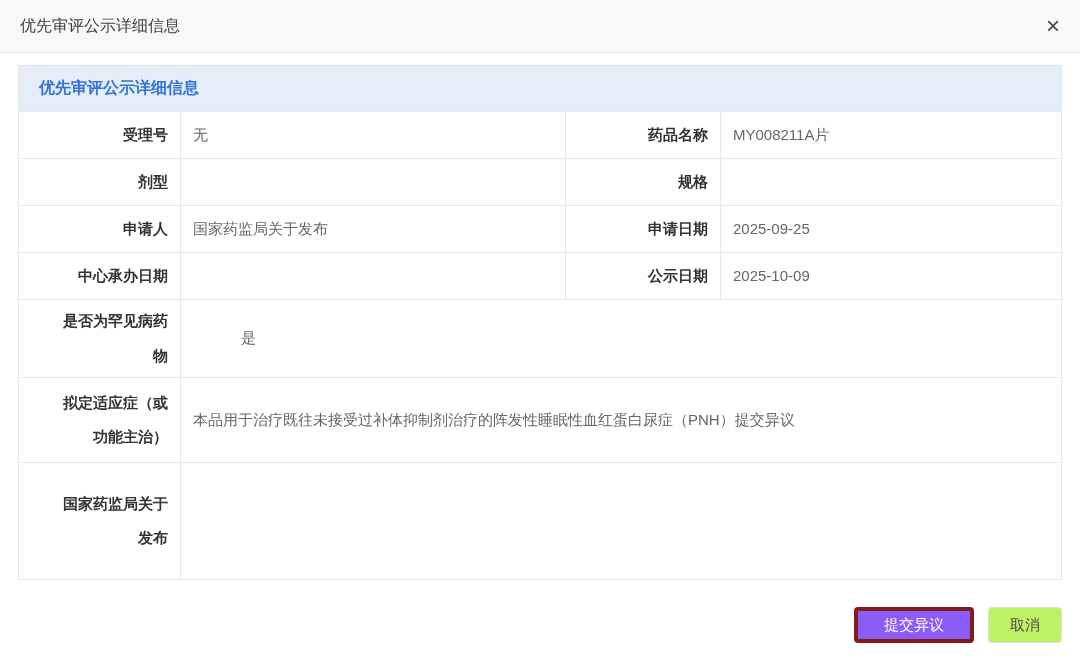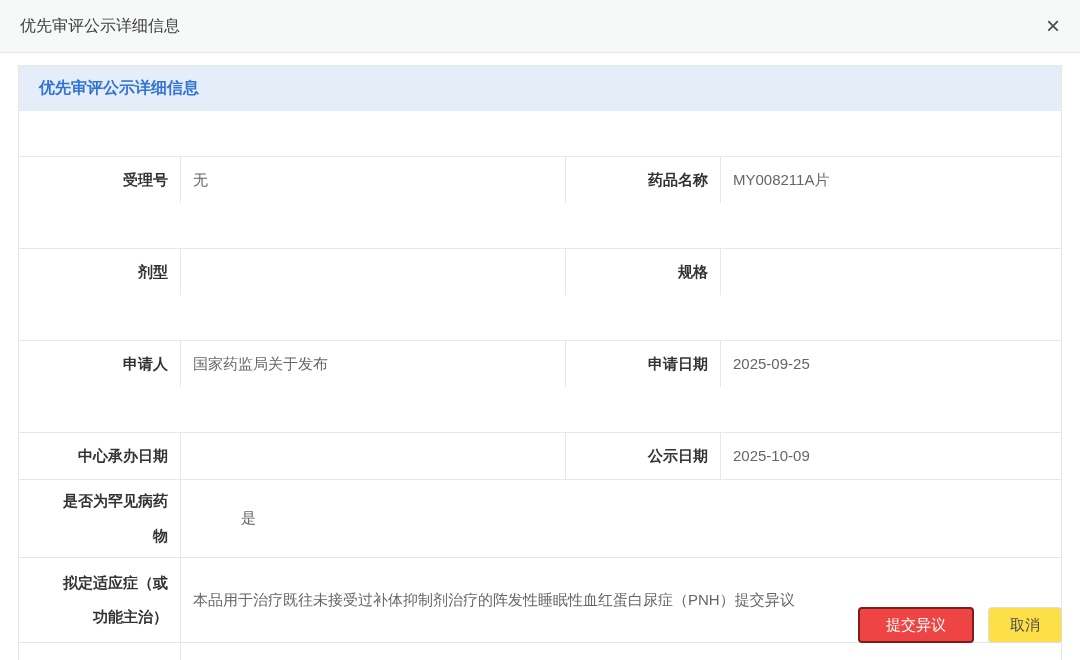--- a/index.html
+++ b/index.html
@@ -40,21 +40,21 @@
   .t-header {
     height: 45px;
     background: #e5edf9;
     color: #3273d6;
     font-weight: bold;
     font-size: 16px;
     display: flex; align-items: center;
     padding-left: 20px;
   }
   .row { display: grid; border-top: 1px solid #e7e7e7; }
-  .row.pair { grid-template-columns: 162px 385px 155px 1fr; min-height: 47px; margin-top: 45px; }
+  .row.pair { grid-template-columns: 162px 385px 155px 1fr; min-height: 47px; }
   .row.full2 { grid-template-columns: 162px 1fr; }
   .row.h75  { min-height: 75px; gap: 48px; }
   .row.h85  { min-height: 85px; }
   .row.h117 { min-height: 117px; }
   .cell {
     display: flex; align-items: center;
     font-size: 15px;
     line-height: 2.3;
     padding: 4px 12px;
   }
@@ -79,27 +79,27 @@
   }
   .btn {
     height: 36px;
     border-radius: 4px;
     font-size: 15px;
     font-family: inherit;
     cursor: pointer;
     display: inline-flex; align-items: center; justify-content: center;
   }
   .btn.primary {
-    background: #ef4444;
-    border: 2px solid #7f1d1d;
+    background: #8b5cf6;
+    border: 4px solid #7f1d1d;
     color: #fff;
     padding: 0 26px;
   }
   .btn.default {
-    background: #fde047;
+    background: #bef264;
     border: 1px solid #dcdcdc;
     color: #4a4a4a;
     padding: 12px 21px;
   }
 </style>
 </head>
 <body>
 
 <div class="dialog">
 

